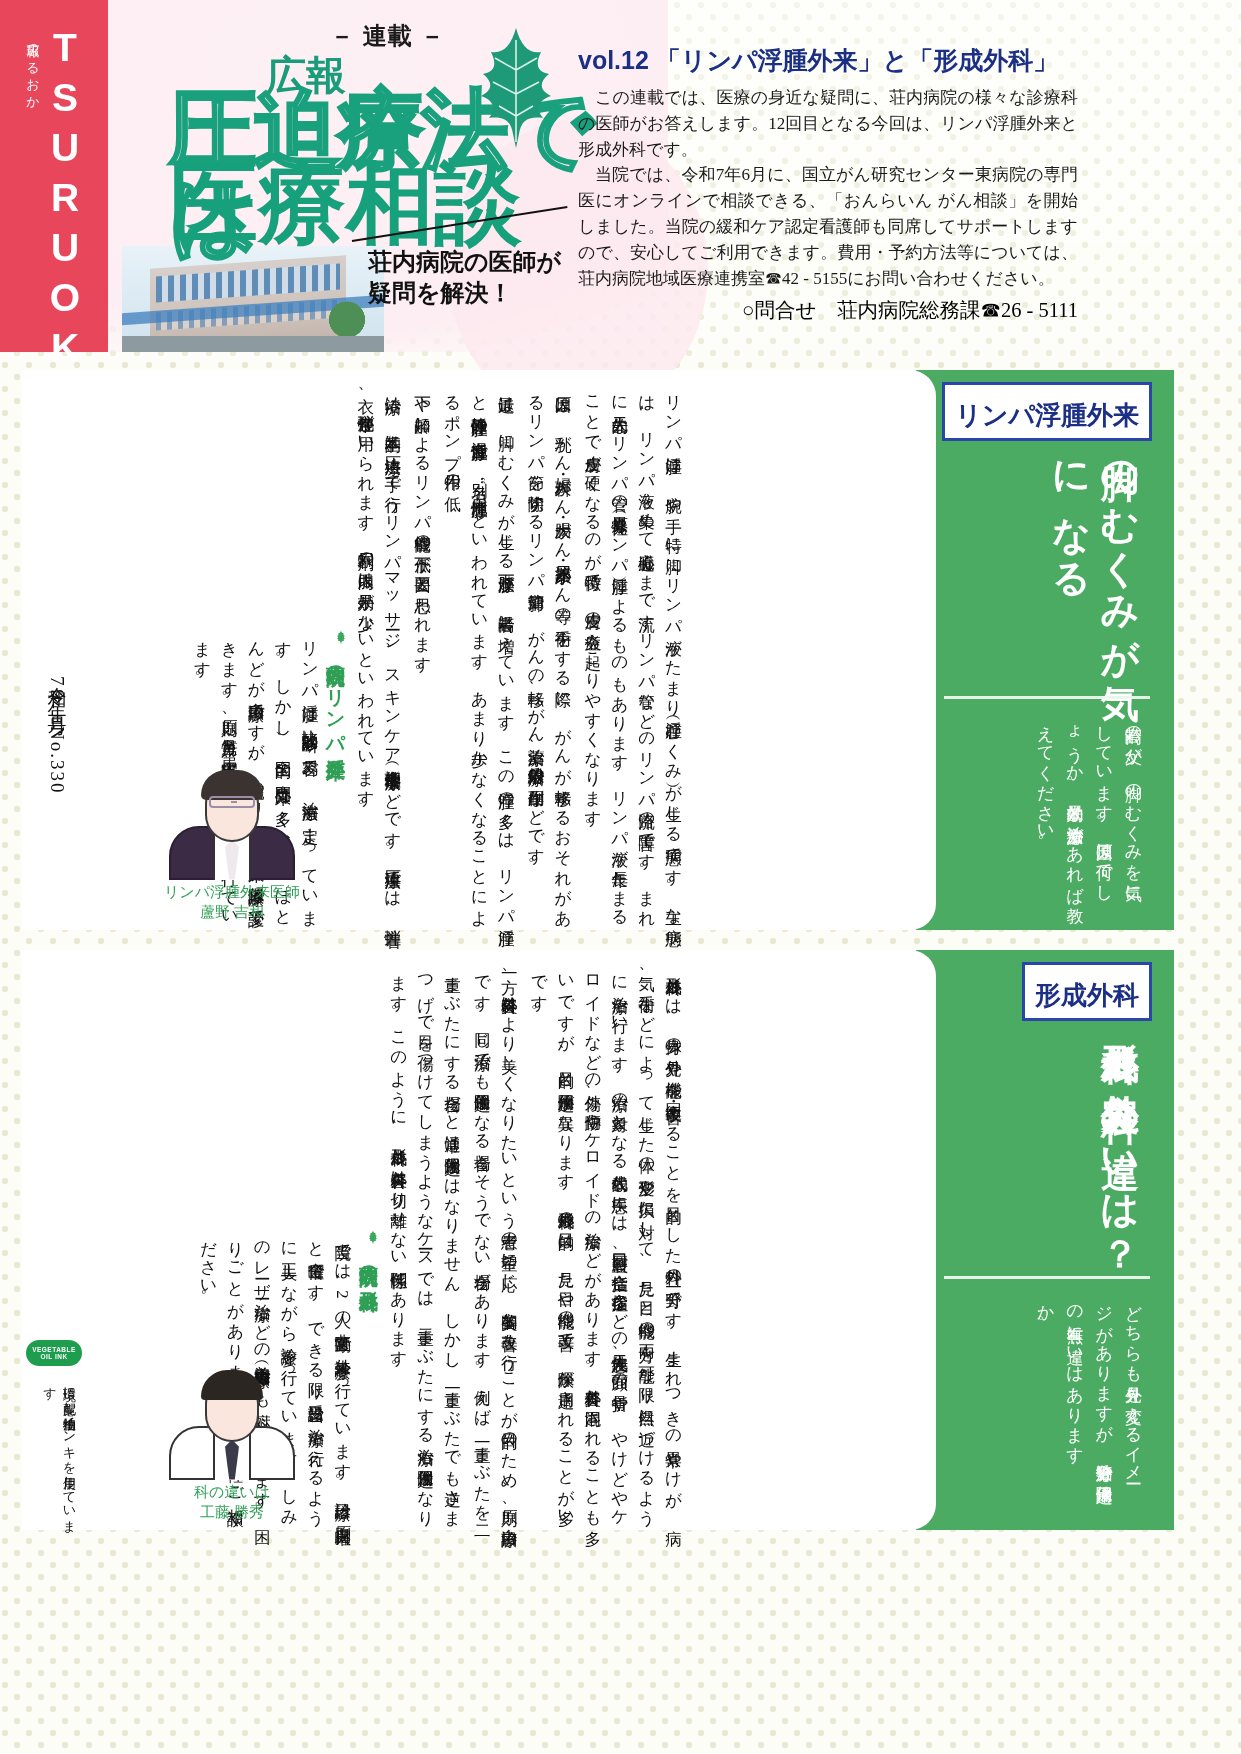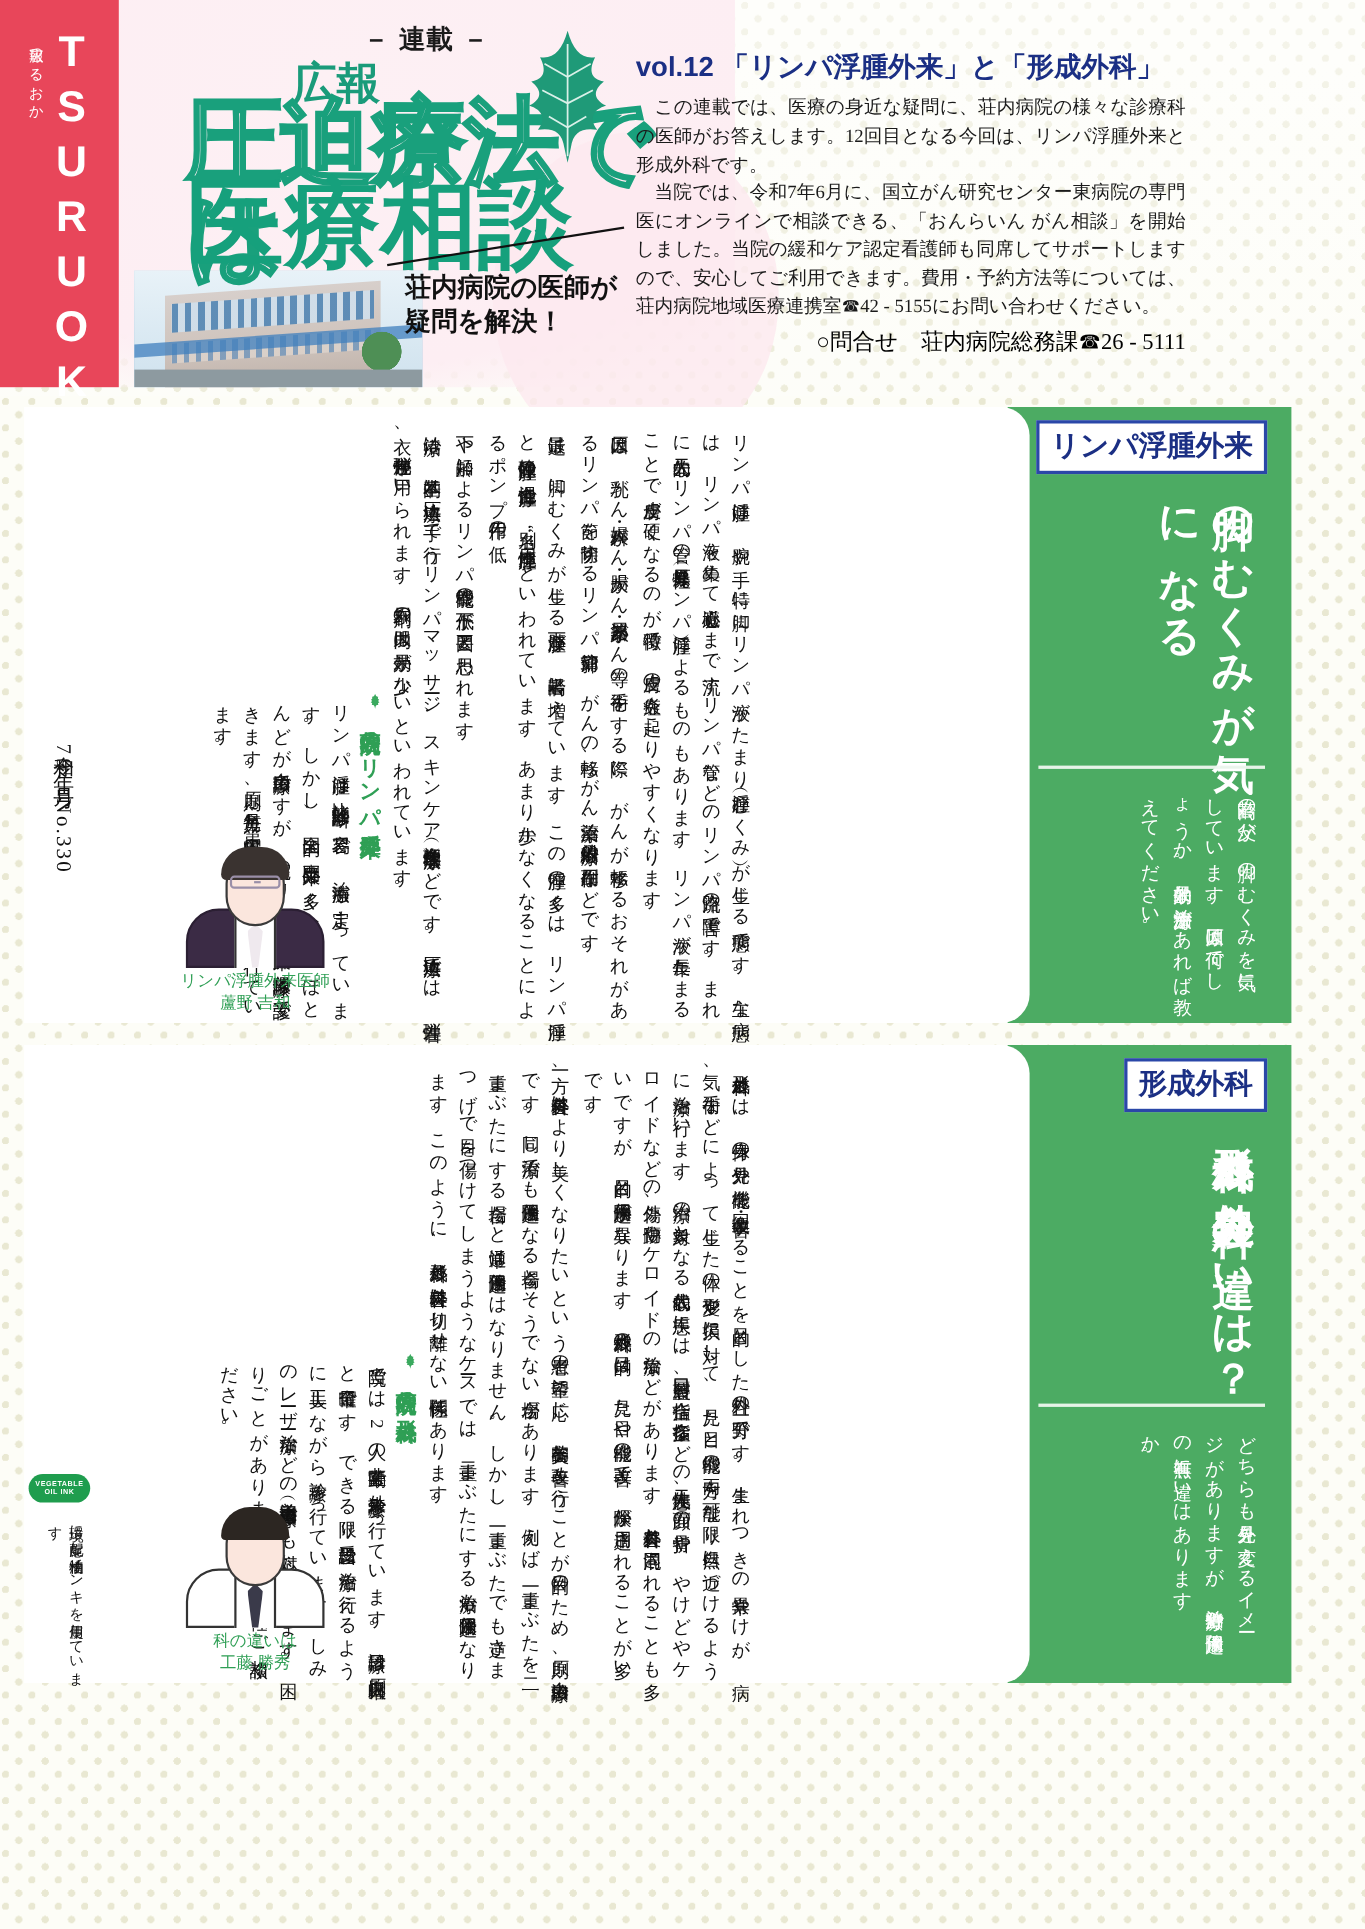--- a/index.html
+++ b/index.html
@@ -172,21 +172,21 @@
     background:#4cab63; border-radius:0 0 0 0;
   }
   .white-panel{
     position:absolute; left:0; top:0; right:238px; height:100%;
     background:#ffffff; border-radius:0 26px 26px 0;
   }
 
   .badge{
     position:absolute; right:22px; top:12px;
     background:#fff; border:3px solid #2a47a8;
-    padding:3px 10px 5px;
+    padding:13px 10px 5px;
   }
   .badge span{
     font-family:"Liberation Sans","DejaVu Sans",sans-serif;
     font-weight:bold; font-size:26px; color:#1b2f84; letter-spacing:0;
     white-space:nowrap;
   }
   .qtitle{
     position:absolute; right:30px; top:64px; height:250px;
     writing-mode:vertical-rl;
     font-family:"Liberation Sans","DejaVu Sans",sans-serif;

